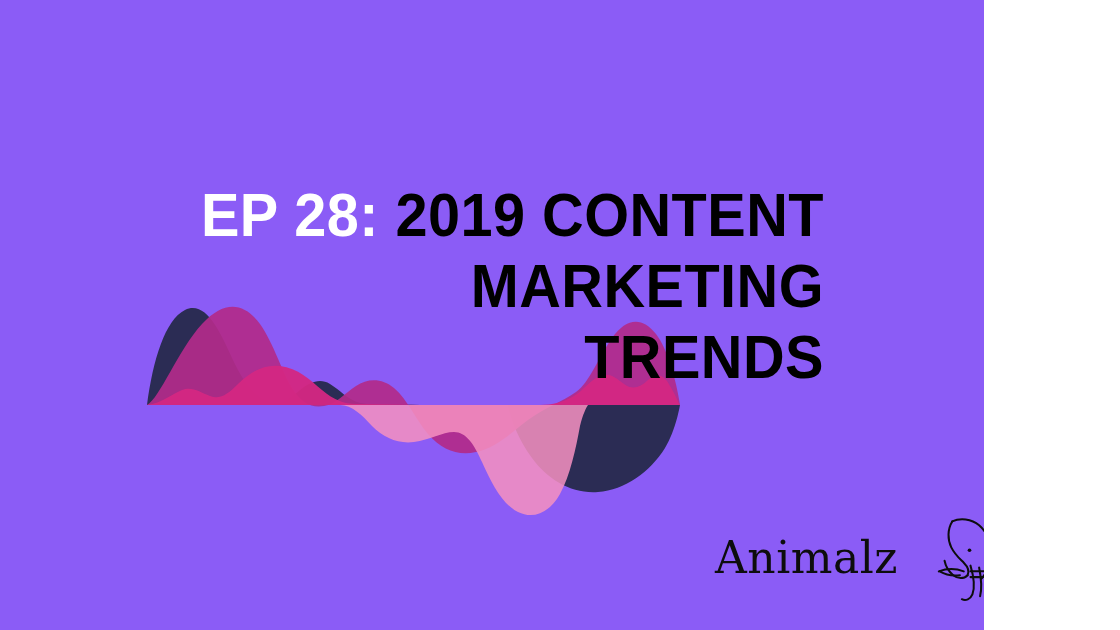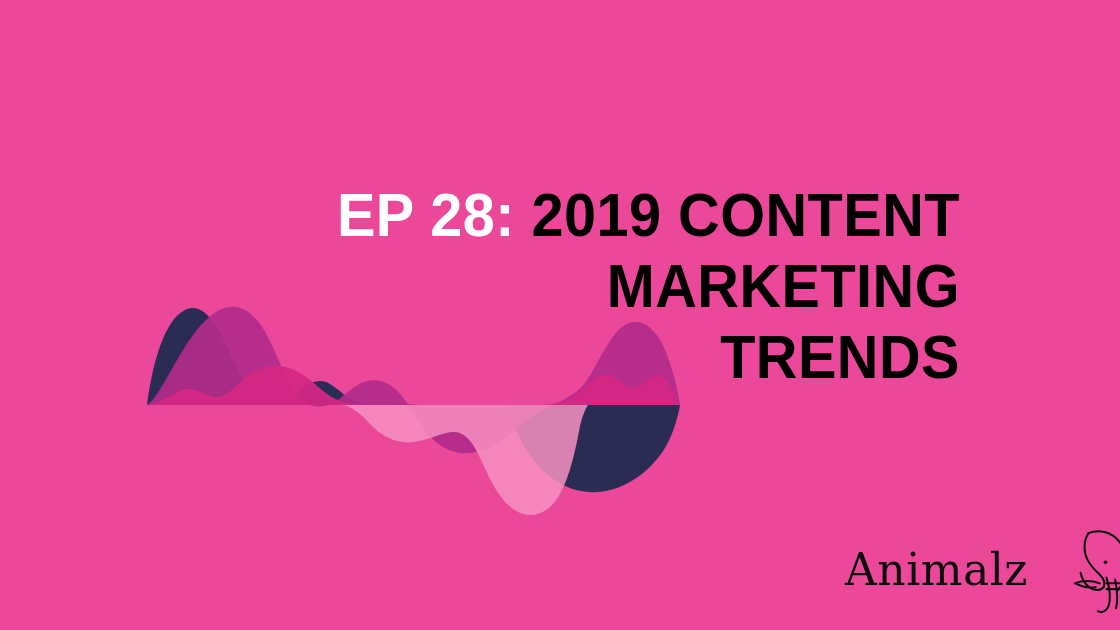--- a/index.html
+++ b/index.html
@@ -9,23 +9,23 @@
   }
   body {
     width: 1120px;
     height: 630px;
     overflow: hidden;
     font-family: "Liberation Sans", sans-serif;
   }
 
   #cover {
     position: relative;
-    width: 1120px;
+    width: 984px;
     height: 630px;
-    background: #ec4899;
+    background: #8b5cf6;
     overflow: hidden;
   }
 
   
   #waveform-art {
     position: absolute;
     left: 120px;
     top: 280px;
     width: 600px;
     height: 240px;
@@ -62,24 +62,24 @@
     color: #ffffff;
   }
   #title-main {
     color: #000000;
   }
 
   
   #brand {
     position: absolute;
     right: 0px;
-    bottom: 10px;
+    bottom: 22px;
     display: flex;
     align-items: center;
-    gap: 18px;
+    gap: 12px;
   }
   #brand-wordmark {
     font-family: "DejaVu Serif", serif;
     font-size: 44px;
     font-weight: normal;
     color: #0d0d0d;
     letter-spacing: 0.5px;
     line-height: 1;
   }
   #brand-mark {

